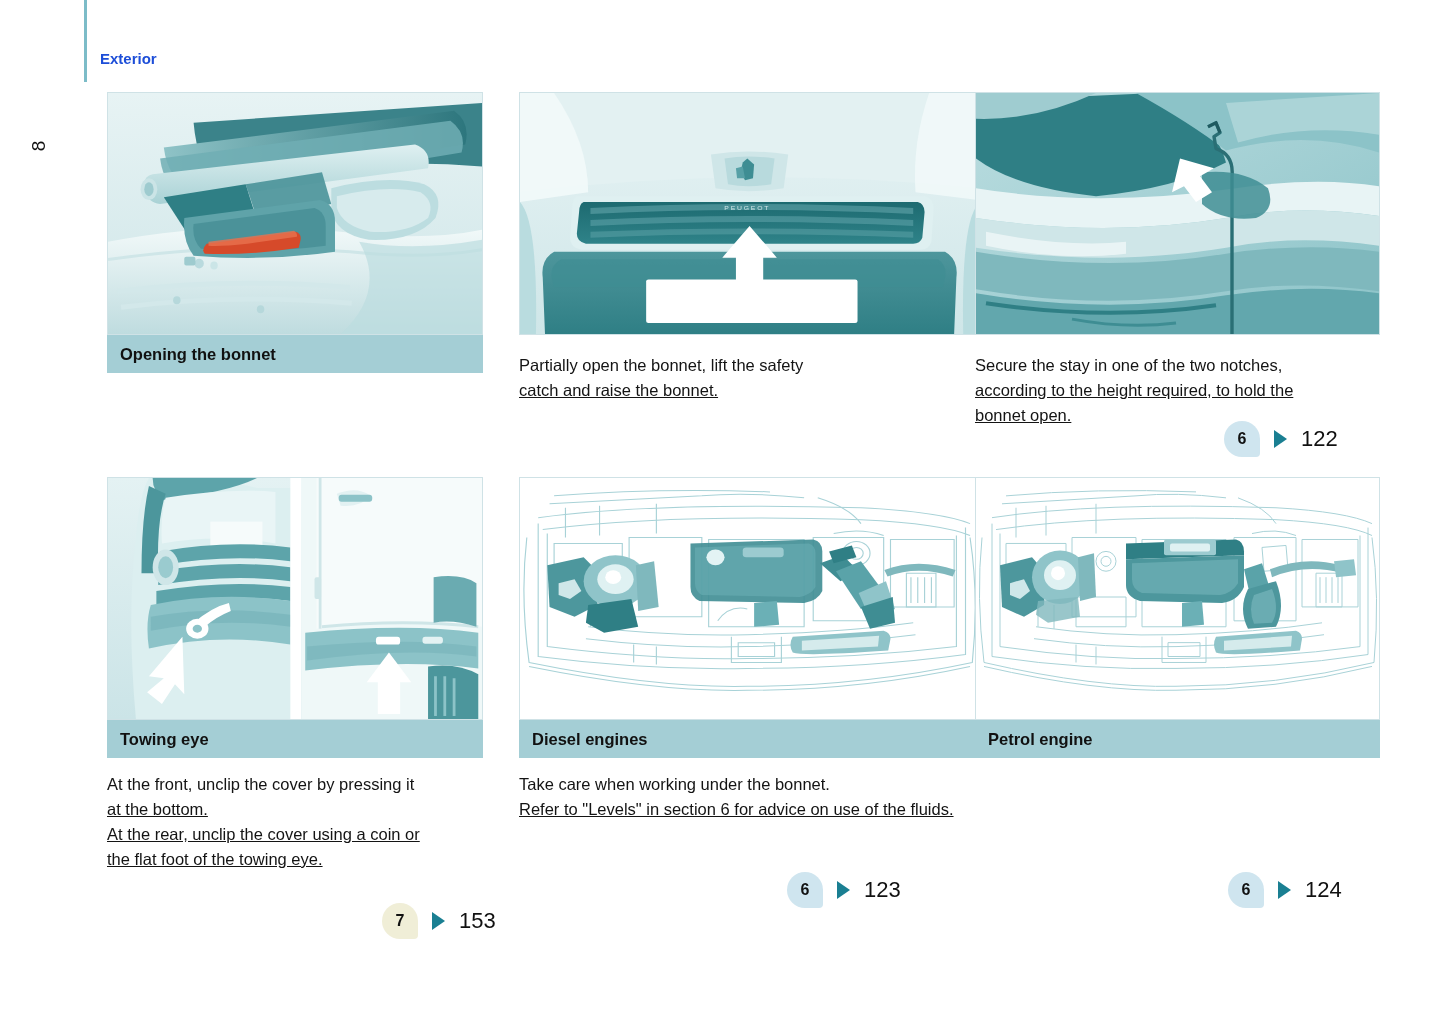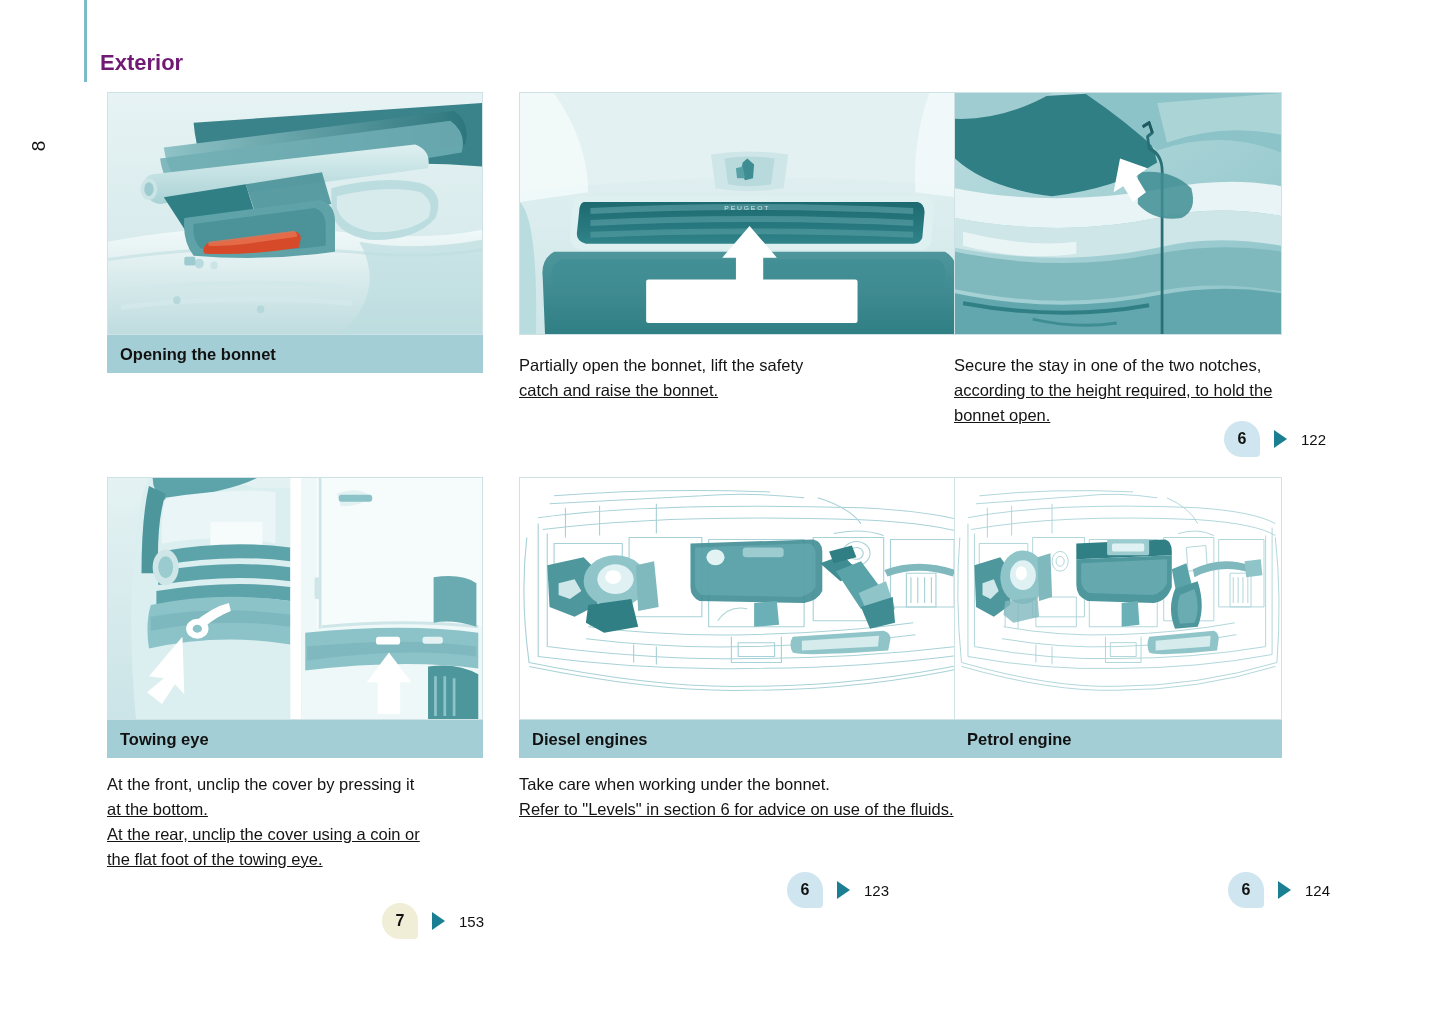--- a/index.html
+++ b/index.html
@@ -21,28 +21,28 @@
     background:#7cbcc8;
   }
   .page-number {
     position:absolute; left:34px; top:135px;
     font-size:19px; color:#111;
     transform:rotate(-90deg); transform-origin:center center;
     letter-spacing:0;
   }
   .section-title {
     position:absolute; left:100px; top:50px;
-    font-size:22px; font-weight:bold; color:#701a75;
+    font-size:15px; font-weight:bold; color:#1d4ed8;
   }
 
   
   .col { position:absolute; }
   .col-1 { left:85px;  width:376px;margin-left:22px; }
   .col-2 { left:519px; width:460px; }
-  .col-3 { left:954px; width:328px; }
+  .col-3 { left:975px; width:405px; }
 
   .row-1 { top:92px; }
   .row-2 { top:477px; }
 
   
   .figure { position:relative; width:100%; }
   .fig-img {
     position:relative; width:100%; height:243px;
     border:1px solid #cfe2e6;
     overflow:hidden;
@@ -81,21 +81,21 @@
     display:flex; align-items:center; justify-content:center;
     font-size:16px; font-weight:bold; color:#111;
   }
   .xref-pin.cream { background:#f0eed7; border-radius:18px 18px 4px 18px; }
   .xref-arrow {
     width:0; height:0;
     border-left:13px solid #1a7f92;
     border-top:9px solid transparent;
     border-bottom:9px solid transparent;
   }
-  .xref-page { font-size:15px; color:#111; }
+  .xref-page { font-size:22px; color:#111; }
 
   
   .ill { position:absolute; inset:0; }
   svg.ill { display:block; width:100%; height:100%; }
 </style>
 </head>
 <body>
 
 <div id="page">
 

